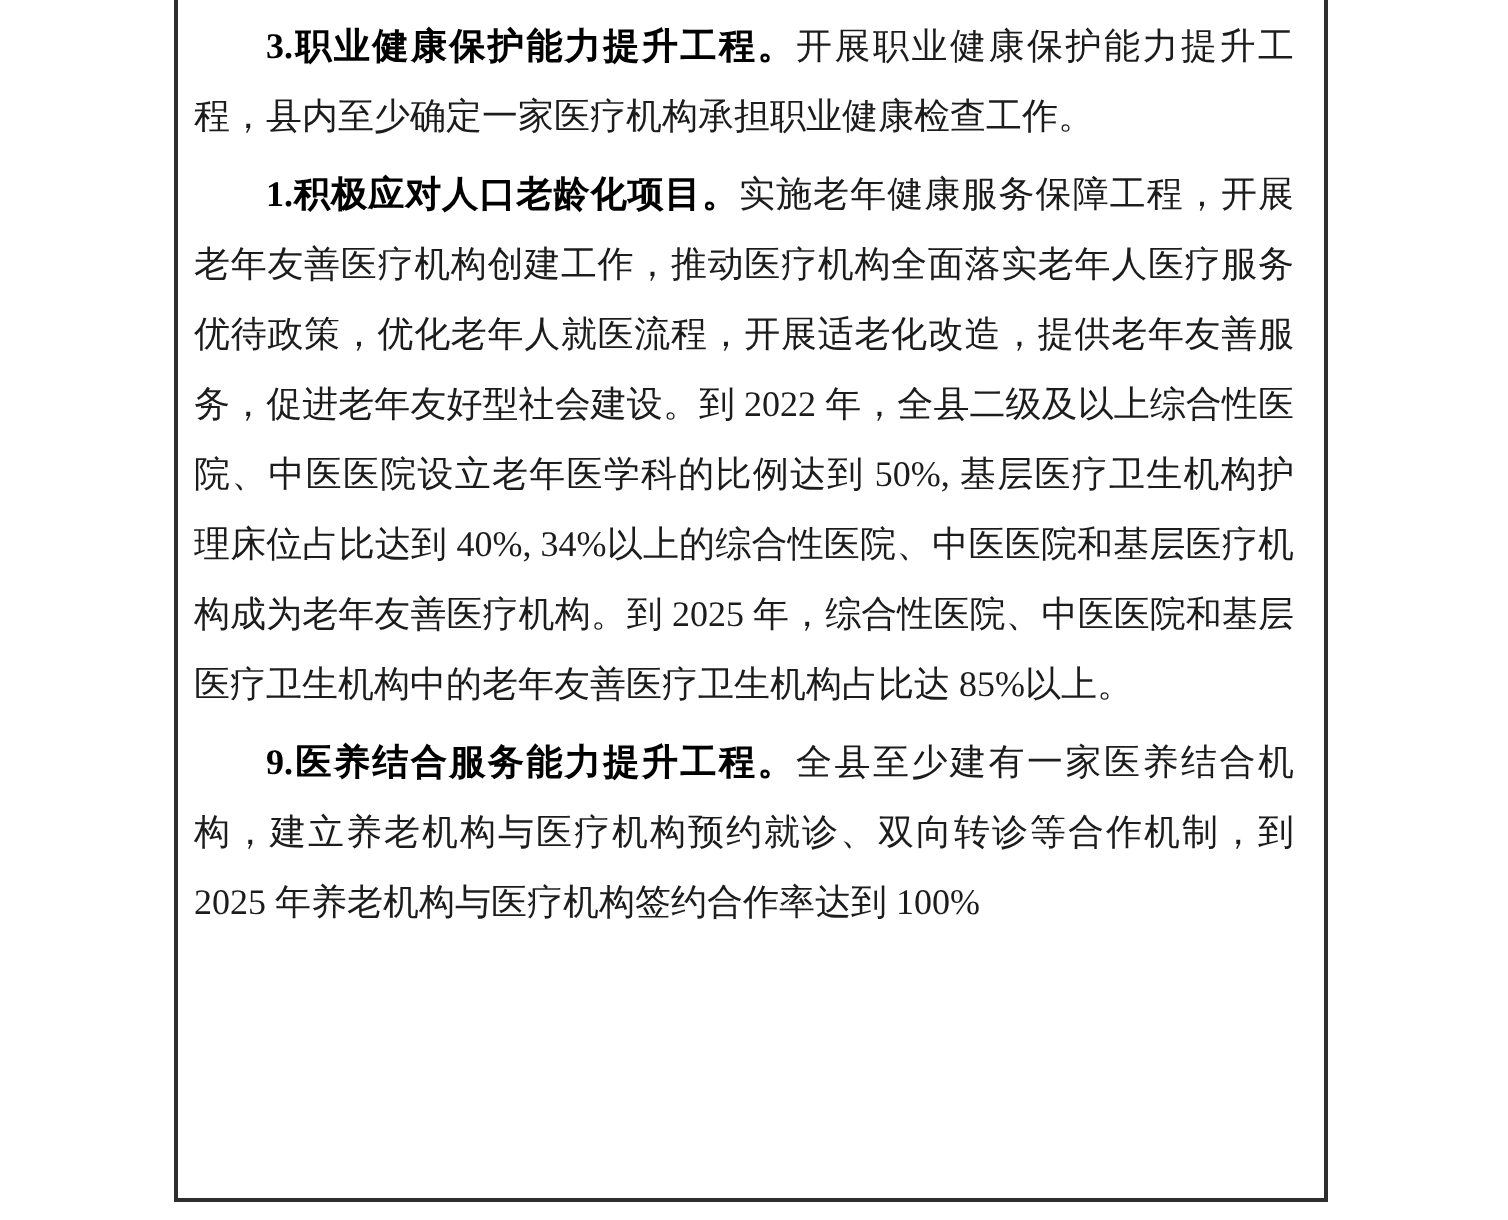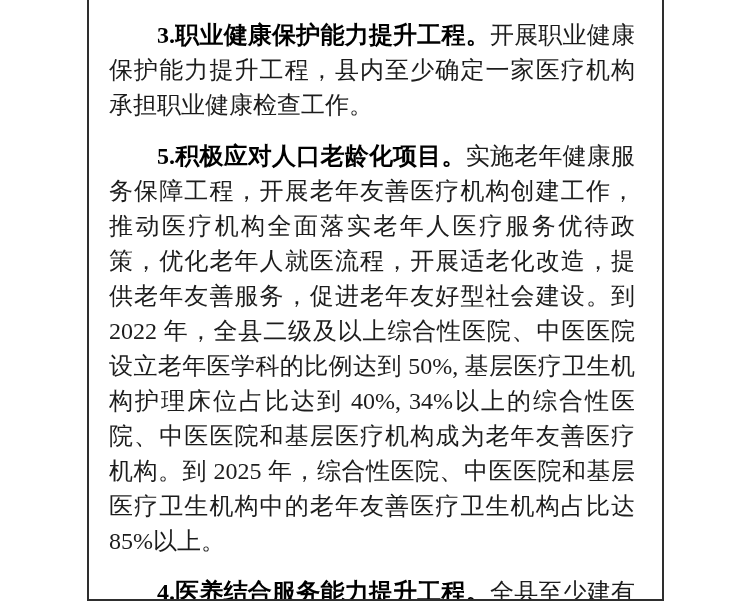--- a/index.html
+++ b/index.html
@@ -28,23 +28,23 @@
     box-sizing: border-box;
     border-left: 2px solid #2e2e2e;
     border-right: 2px solid #2e2e2e;
     border-bottom: 2px solid #2e2e2e;
     border-top: none;
     padding: 4px 11px 0 4px;
     overflow: hidden;
     background: #ffffff;
   }
   p.para {
-    margin: 16px;
+    margin: 4px;
     text-indent: 2em;
-    font-size: 24px;
+    font-size: 18px;
     line-height: 35px;
     color: #1c1c1c;
     text-align: justify;
     letter-spacing: 0;
   }
   p.para .lead {
     font-weight: 700;
     color: #000000;
   }
   p.para .body-text {
@@ -52,19 +52,19 @@
   }
 </style>
 </head>
 <body>
 
 <div class="page">
   <div class="cell">
 
     <p class="para"><span class="lead">3.职业健康保护能力提升工程。</span><span class="body-text">开展职业健康保护能力提升工程，县内至少确定一家医疗机构承担职业健康检查工作。</span></p>
 
-    <p class="para"><span class="lead">5.积极应对人口老龄化项目。</span><span class="body-text">实施老年健康服务保障工程，开展老年友善医疗机构创建工作，推动医疗机构全面落实老年人医疗服务优待政策，优化老年人就医流程，开展适老化改造，提供老年友善服务，促进老年友好型社会建设。到 2022 年，全县二级及以上综合性医院、中医医院设立老年医学科的比例达到 50%, 基层医疗卫生机构护理床位占比达到 40%, 34%以上的综合性医院、中医医院和基层医疗机构成为老年友善医疗机构。到 2025 年，综合性医院、中医医院和基层医疗卫生机构中的老年友善医疗卫生机构占比达 85%以上。</span></p>
+    <p class="para"><span class="lead">1.积极应对人口老龄化项目。</span><span class="body-text">实施老年健康服务保障工程，开展老年友善医疗机构创建工作，推动医疗机构全面落实老年人医疗服务优待政策，优化老年人就医流程，开展适老化改造，提供老年友善服务，促进老年友好型社会建设。到 2022 年，全县二级及以上综合性医院、中医医院设立老年医学科的比例达到 50%, 基层医疗卫生机构护理床位占比达到 40%, 34%以上的综合性医院、中医医院和基层医疗机构成为老年友善医疗机构。到 2025 年，综合性医院、中医医院和基层医疗卫生机构中的老年友善医疗卫生机构占比达 85%以上。</span></p>
 
-    <p class="para"><span class="lead">4.医养结合服务能力提升工程。</span><span class="body-text">全县至少建有一家医养结合机构，建立养老机构与医疗机构预约就诊、双向转诊等合作机制，到 2025 年养老机构与医疗机构签约合作率达到 100%</span></p>
+    <p class="para"><span class="lead">9.医养结合服务能力提升工程。</span><span class="body-text">全县至少建有一家医养结合机构，建立养老机构与医疗机构预约就诊、双向转诊等合作机制，到 2025 年养老机构与医疗机构签约合作率达到 100%</span></p>
 
 
   </div>
 </div>
 
 </body></html>

